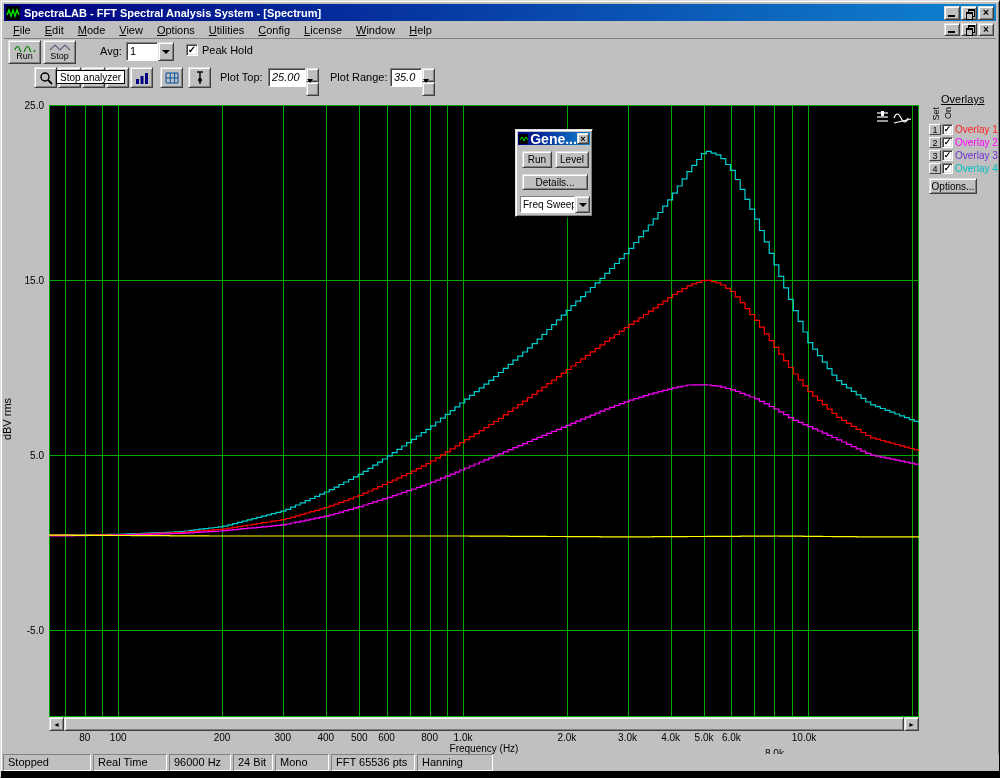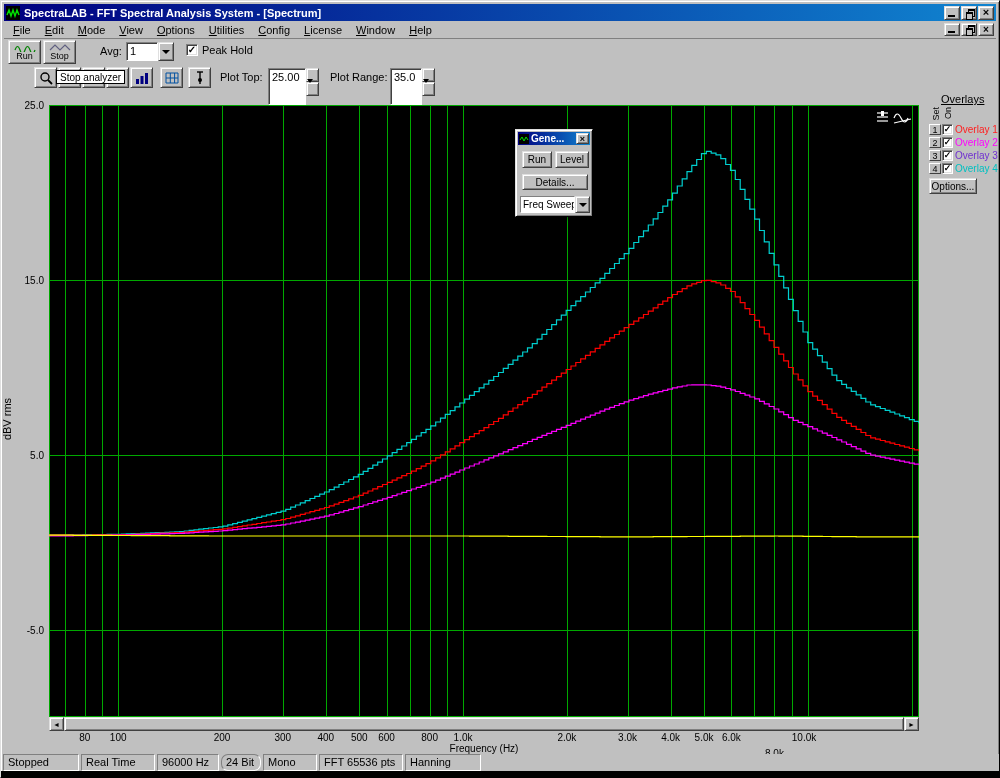--- a/index.html
+++ b/index.html
@@ -61,21 +61,21 @@
               border-top:4px solid #000; }
   .tri-up { width:0; height:0; border-left:3px solid transparent; border-right:3px solid transparent;
             border-bottom:4px solid #000; }
   .tri-dn2 { width:0; height:0; border-left:3px solid transparent; border-right:3px solid transparent;
              border-top:4px solid #000; }
   .checkbox { width:12px; height:12px; background:#fff;
               border:1px solid; border-color:#808080 #fff #fff #808080;
               box-shadow: inset 1px 1px 0 #404040, inset -1px -1px 0 #dfdfdf;
               display:inline-flex; align-items:center; justify-content:center;
               font-size:10px; font-weight:bold; line-height:1; }
-  .spin { position:absolute; display:flex; height:37px; }
+  .spin { position:absolute; display:flex; height:19px;font-style:italic; }
   .spin .spin-text { background:#fff; border:1px solid; border-color:#808080 #fff #fff #808080;
              box-shadow: inset 1px 1px 0 #404040; padding:2px 3px; }
   .spin .spin-btns { width:13px; display:flex; flex-direction:column; }
   .tooltip { position:absolute; left:52px; top:5px; height:14px; padding:1px 3px;
              background:#ffffff; border:1px solid #000; font-size:10px; z-index:30; white-space:nowrap; }
 
   
   .plot-title { position:absolute; left:48px; top:92px; width:870px; text-align:center; }
   .y-axis-label { position:absolute; left:-24px; top:412px; transform:rotate(-90deg);
                   width:60px; text-align:center; }
@@ -108,36 +108,36 @@
   .options-btn { position:absolute; left:2px; top:85px; width:48px; height:16px; font-size:10px;
                  display:flex; align-items:center; justify-content:center; cursor:default; }
 
   
   .gen-dialog { position:absolute; left:514px; top:128px; width:78px; height:88px; z-index:50;
                 background:#c0c0c0; border:1px solid; border-color:#dfdfdf #000 #000 #dfdfdf;
                 box-shadow: inset 1px 1px 0 #fff, inset -1px -1px 0 #808080, 2px 2px 3px rgba(0,0,0,.4); }
   .gen-title { position:absolute; left:2px; top:2px; right:2px; height:13px;
                background:linear-gradient(90deg,#000080,#1084d0);
                display:flex; align-items:center; padding:0 1px; }
-  .gen-title .gtext { color:#fff; font-weight:bold; font-size:10px; margin-left:2px; flex:1; }
+  .gen-title .gtext { color:#fff; font-weight:bold; font-size:14px; margin-left:2px; flex:1; }
   .gen-close { width:13px; height:11px; display:flex; align-items:center; justify-content:center;
                font-size:9px; font-weight:bold; }
   .gen-btn { position:absolute; height:17px; display:flex; align-items:center; justify-content:center;
              font-size:10px; cursor:default; }
   .gen-combo { position:absolute; left:4px; top:66px; width:70px; height:17px; display:flex; }
   .gen-combo .combo-text { font-size:10px; padding:2px 2px; overflow:hidden; white-space:nowrap; flex:1;
              background:#fff; border:1px solid; border-color:#808080 #fff #fff #808080; }
   .gen-combo .arrow-btn { width:15px; }
 
   
   .statusbar { position:absolute; left:2px; top:753px; width:996px; height:17px;
                display:flex; gap:2px; background:#c0c0c0; align-items:stretch; }
   .status-cell { padding:1px 4px; white-space:nowrap; overflow:hidden; background:#c0c0c0; }
-  .status-cell:nth-child(1){ width:76px; } .status-cell:nth-child(2){ width:74px; }
-  .status-cell:nth-child(3){ width:62px; } .status-cell:nth-child(4){ width:40px;border-radius:7px; }
+  .status-cell:nth-child(1){ width:88px; } .status-cell:nth-child(2){ width:74px; }
+  .status-cell:nth-child(3){ width:62px; } .status-cell:nth-child(4){ width:40px; }
   .status-cell:nth-child(5){ width:54px; } .status-cell:nth-child(6){ width:84px; }
   .status-cell:nth-child(7){ width:76px; }
   .bottom-strip { position:absolute; left:0; top:770px; width:1000px; height:8px; background:#000; }
 </style>
 </head>
 <body>
 
 <div class="window">
 
   <div class="titlebar">

